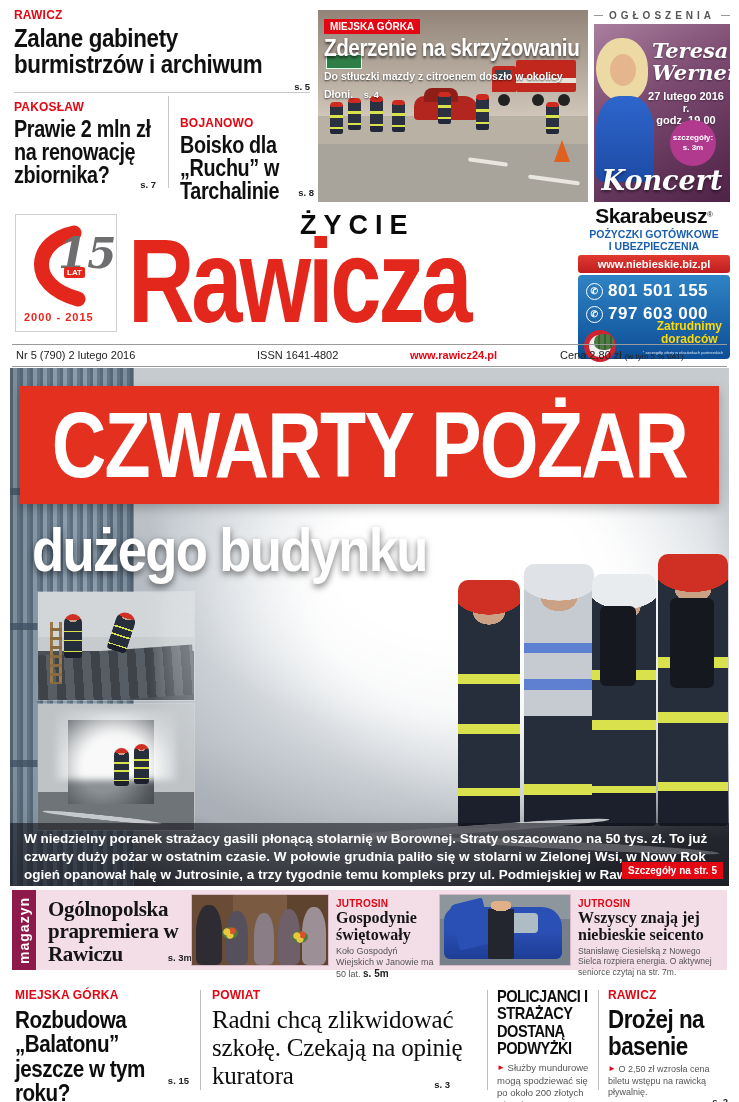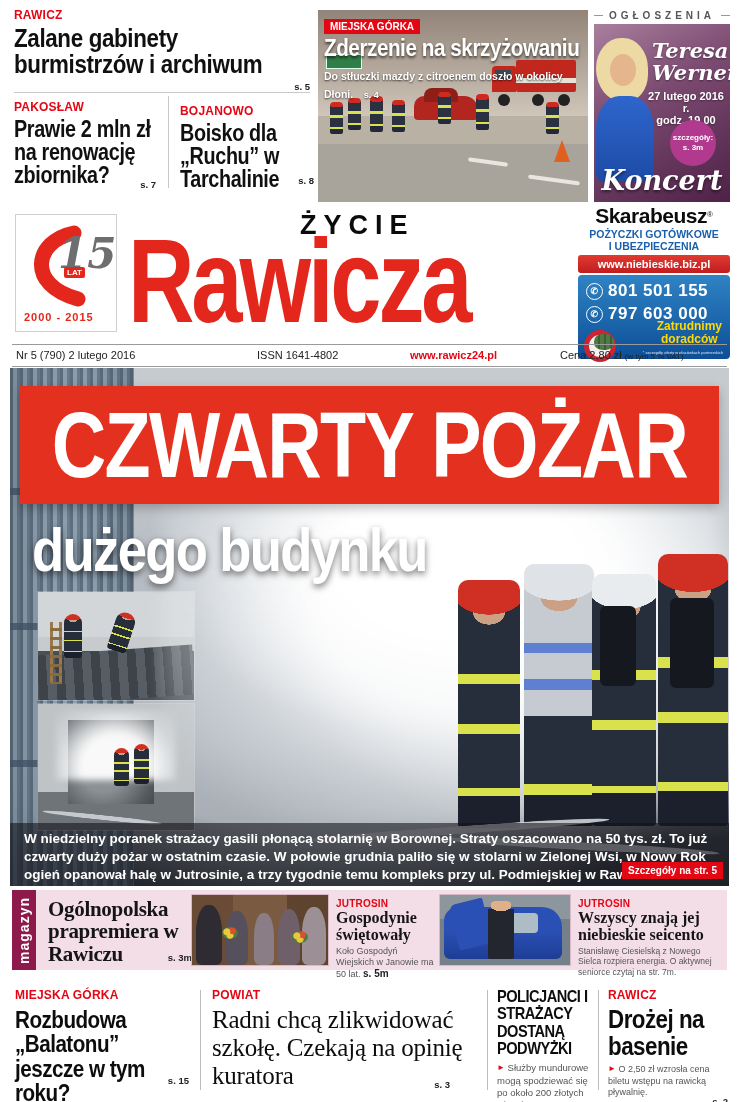--- a/index.html
+++ b/index.html
@@ -131,21 +131,21 @@
   </div>
   <div class="t-hr" style="left:14px;top:92px;width:296px;height:1px;"></div>
 
   <div class="abs" style="left:14px;top:100px;width:140px;height:90px;">
     <div class="kicker">PAKOSŁAW</div>
     <div class="hl cond" style="font-size:23px;margin-top:4px;">Prawie 2 mln zł na renowację zbiornika?</div>
     <span class="pgref abs" style="right:-2px;bottom:0;">s. 7</span>
   </div>
   <div class="t-hr" style="left:168px;top:96px;width:1px;height:92px;"></div>
 
-  <div class="abs" style="left:180px;top:104px;width:130px;height:90px;">
+  <div class="abs" style="left:180px;top:116px;width:130px;height:90px;">
     <div class="kicker">BOJANOWO</div>
     <div class="hl cond" style="font-size:23px;margin-top:4px;">Boisko dla „Ruchu” w Tarchalinie</div>
     <span class="pgref abs" style="right:-4px;bottom:8px;">s. 8</span>
   </div>
 
   <div class="abs crash" style="left:318px;top:10px;width:270px;height:192px;">
     <div class="shade"></div>
 
     <div class="greensign" style="left:8px;top:44px;width:34px;height:13px;"></div>
     <div class="firetruck" style="right:12px;top:50px;">

